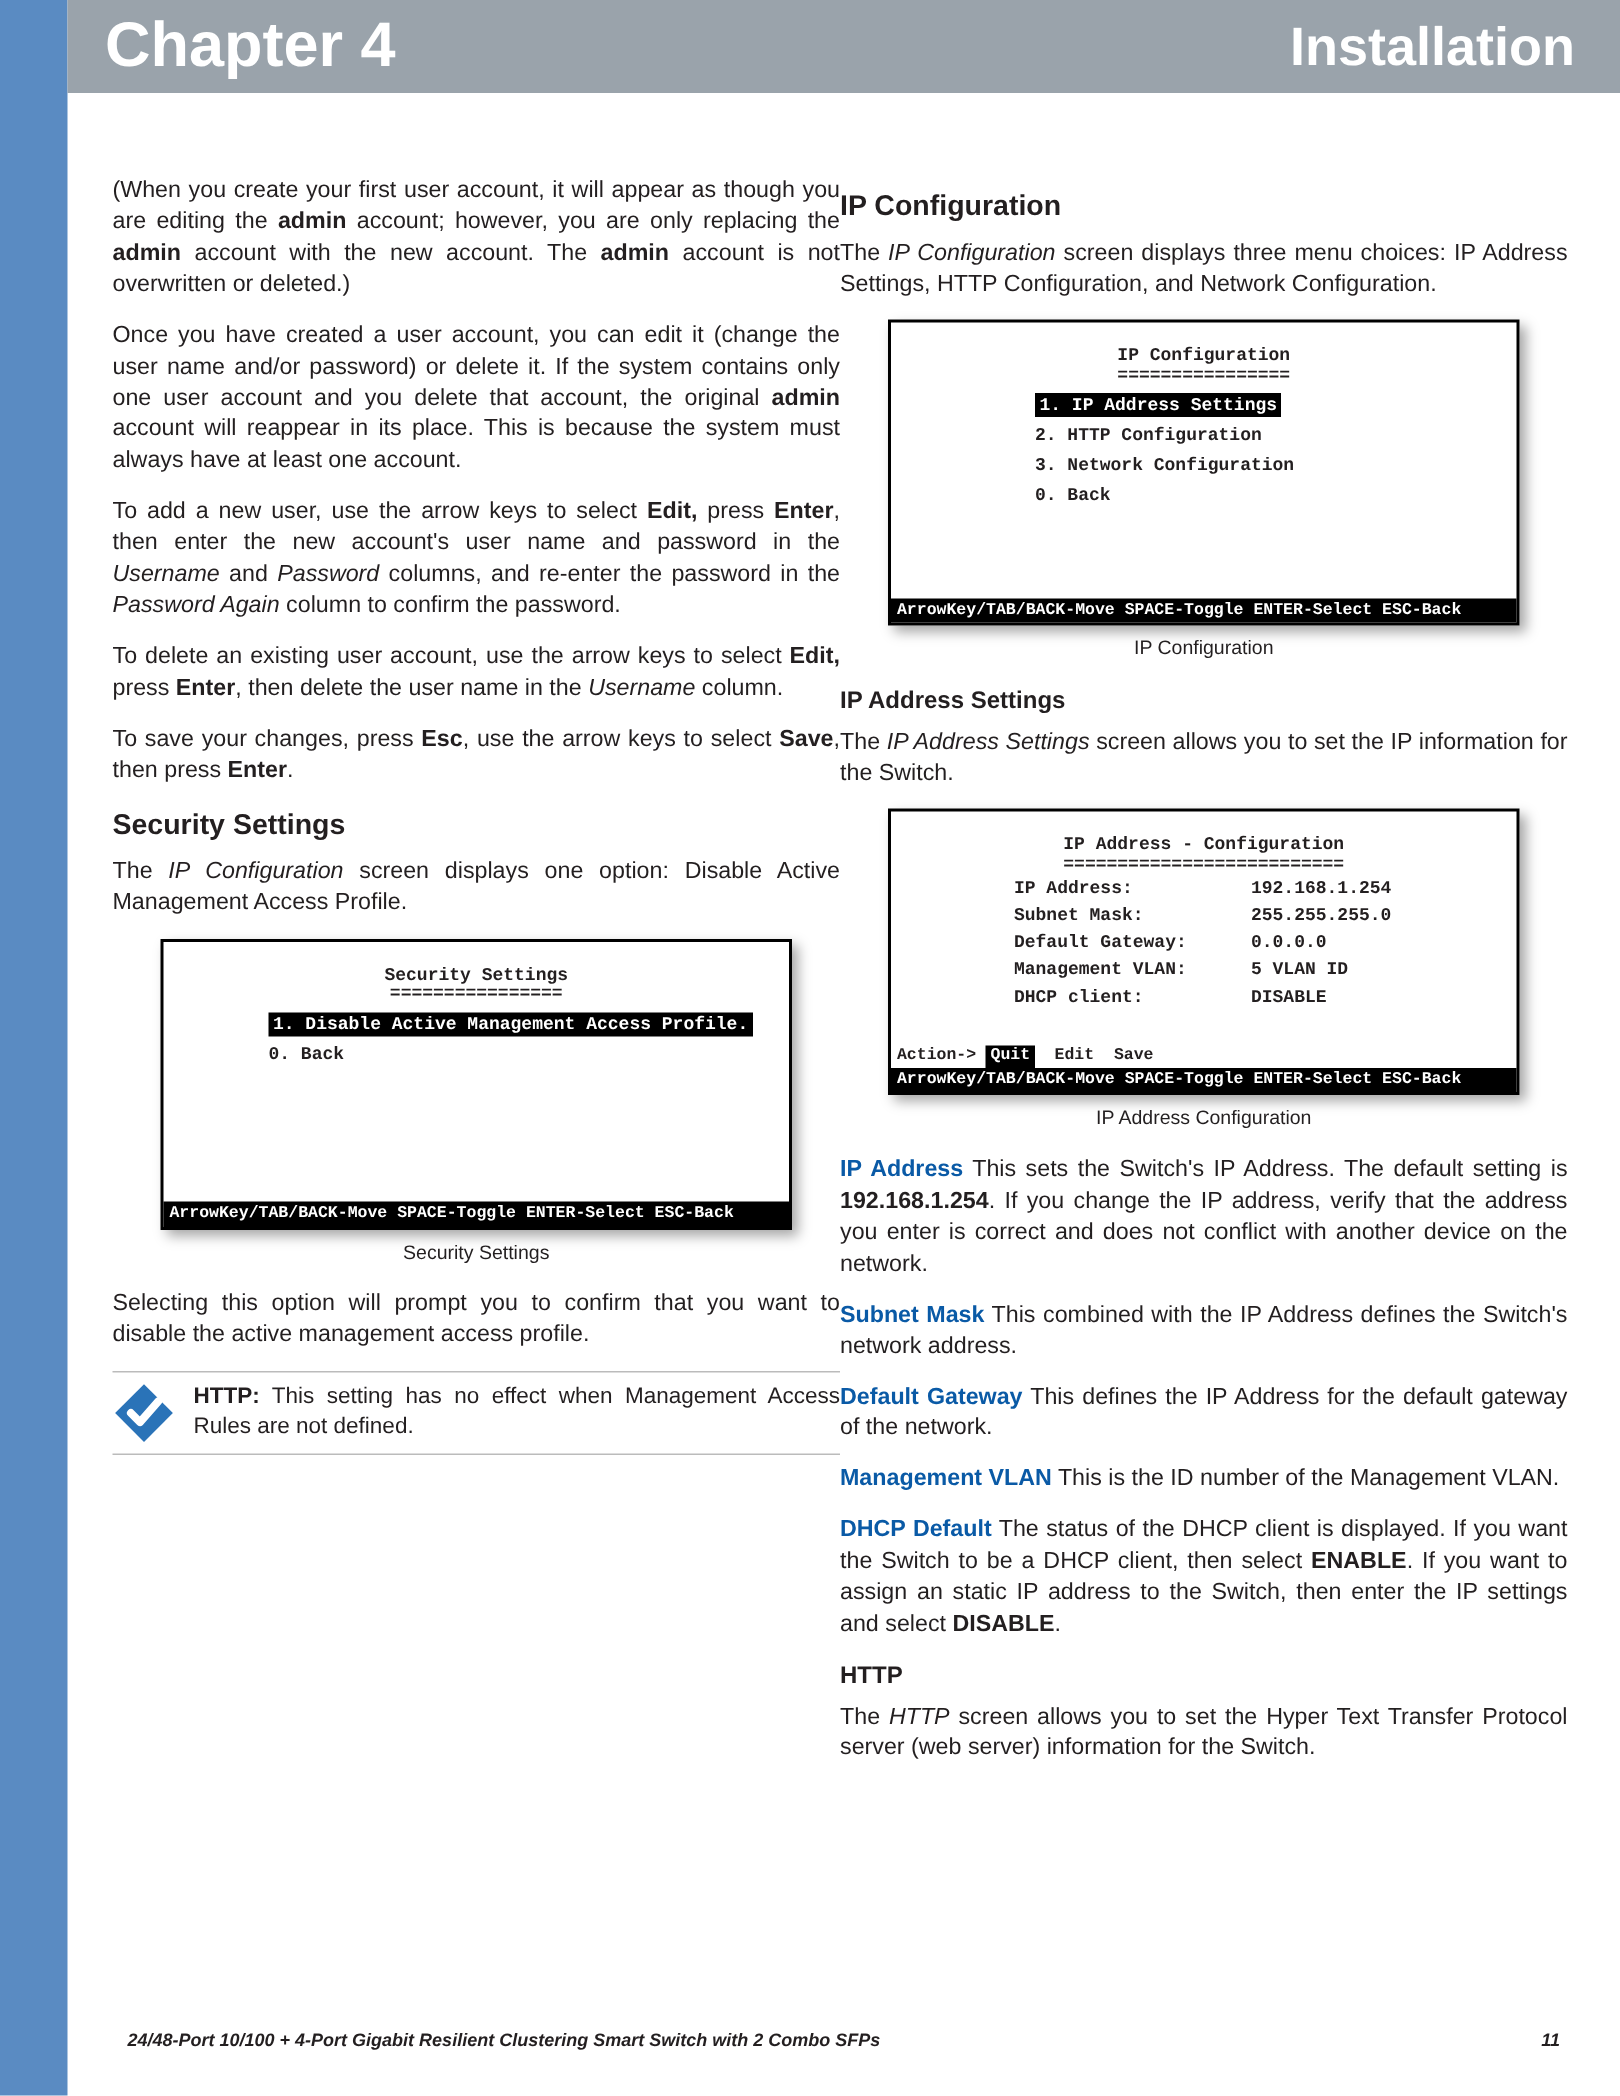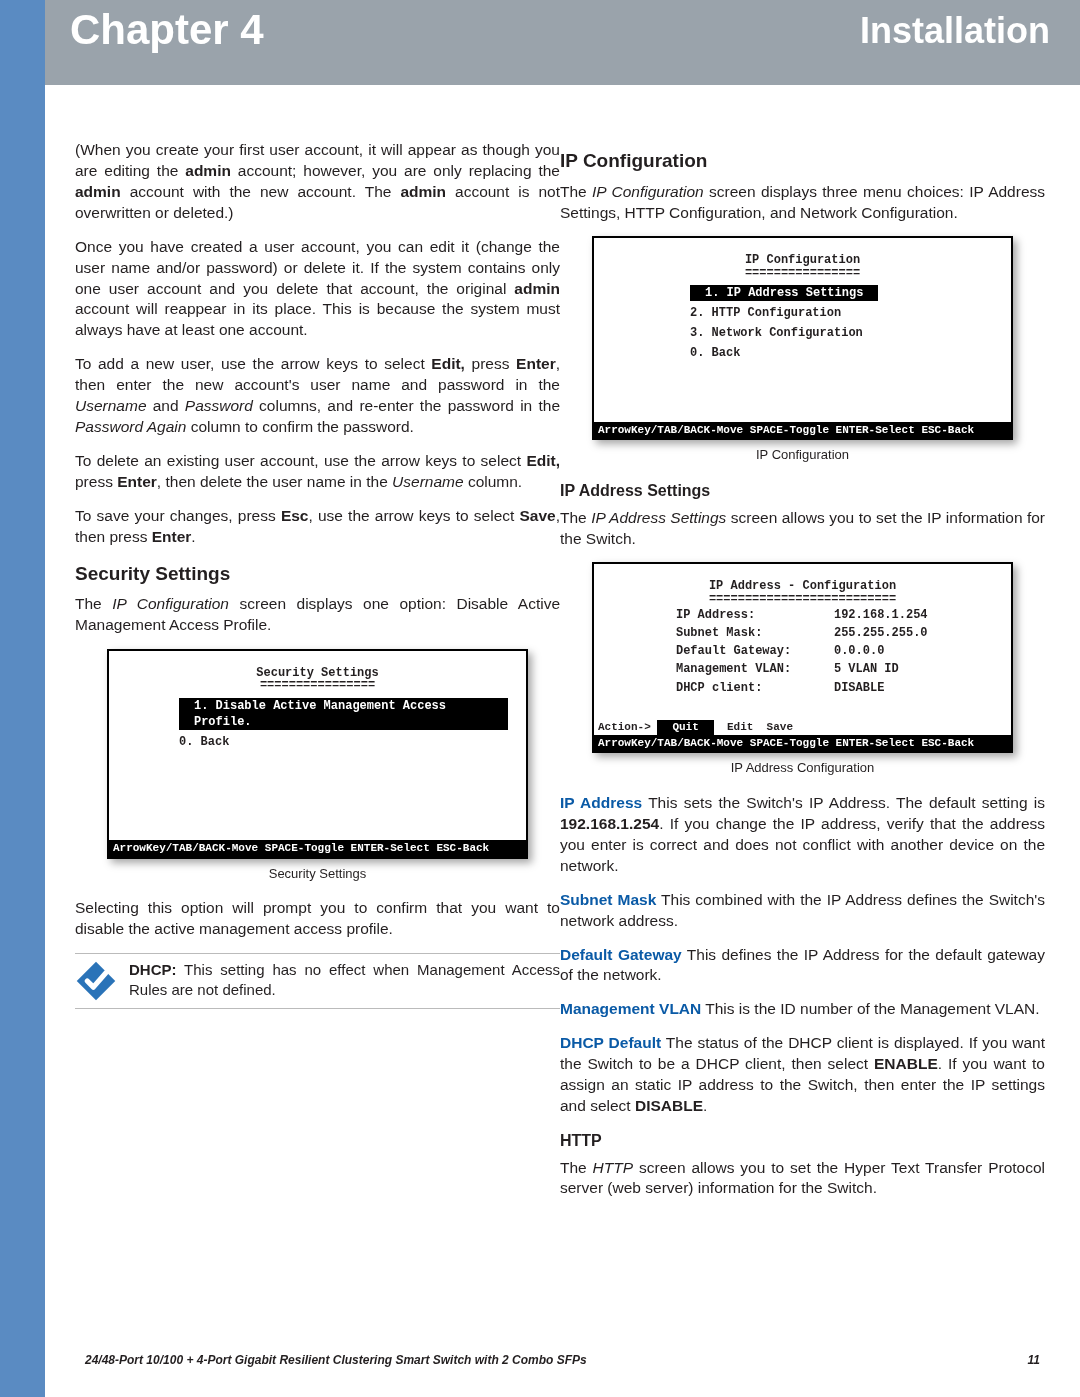--- a/index.html
+++ b/index.html
@@ -1,21 +1,21 @@
 <!DOCTYPE html>
 <html><head>
 <meta charset="utf-8">
 <style>
   body {
     margin: 0; padding: 0; background: #fff;
     font-family: "Myriad Pro", "Segoe UI", Arial, sans-serif;
     color: #231f20; width: 1080px;
   }
   .sidebar { position: absolute; left: 0; top: 0; width: 45px; height: 1397px; background: #5a8bc2; }
-  .header { position: relative; height: 85px; background: #9aa3ab; margin-left: 45px; }
+  .header { position: relative; height: 62px; background: #9aa3ab; margin-left: 45px; }
   .header .chapter {
     position: absolute; left: 25px; top: 6px;
     font-family: "Myriad Pro", Arial, sans-serif;
     font-weight: 700; font-size: 42px; color: #fff;
   }
   .header .section {
     position: absolute; right: 30px; top: 10px;
     font-weight: 700; font-size: 36px; color: #fff;
   }
   .page { margin-left: 45px; padding: 55px 35px 0 30px; display: flex; }
@@ -28,21 +28,21 @@
   .term { color: #0a5aa6; font-weight: 700; }
 
   .console {
     border: 2px solid #000; background: #fff; width: 86%; margin: 10px auto 6px auto;
     box-shadow: 4px 4px 8px rgba(0,0,0,0.35);
     font-family: "Courier New", monospace; font-size: 12px; font-weight: bold;
   }
   .console-inner { padding: 14px 18px 0 18px; min-height: 140px; }
   .ctitle { text-align: center; }
   .cunder { text-align: center; letter-spacing: 0; margin-top: -4px; }
-  .chl { display: inline-block; background:#000; color:#fff; padding: 0 15px; }
+  .chl { display: inline-block; background:#000; color:#fff; padding: 0 3px; }
   .citem { margin-left: 78px; margin-top: 4px; }
   .cbar { background:#000; color:#fff; font-size:11px; padding:1px 4px; white-space: nowrap; overflow: hidden; }
   .caption { text-align: center; font-size: 13px; margin: 6px 0 16px 0; }
 
   .ipgrid { display: grid; grid-template-columns: 158px 120px; margin-left: 64px; row-gap: 2px; }
   .action-line { margin-top: 6px; padding: 0 4px; font-size:11px; }
 
   .notebox { display:flex; align-items:flex-start; gap:12px; border-top:1px solid #bbb; border-bottom:1px solid #bbb; padding:6px 0; margin-top:8px; }
   .noteicon { width:42px; height:42px; flex-shrink:0; }
   .notetxt { font-size:15px; line-height:1.3; text-align: justify; }
@@ -85,21 +85,21 @@
     <div class="caption">Security Settings</div>
 
     <p>Selecting this option will prompt you to confirm that you want to disable the active management access profile.</p>
 
     <div class="notebox">
       <svg class="noteicon" viewBox="0 0 48 48">
         <path d="M24 2 L46 24 L24 46 L2 24 Z" fill="#2a73b8"></path>
         <path d="M14 24 L21 31 L35 15" fill="none" stroke="#fff" stroke-width="6" stroke-linecap="round" stroke-linejoin="round"></path>
       </svg>
       <div class="notetxt">
-        <b>DHCP:</b><span> This setting has no effect when Management Access Rules are not defined.</span>
+        <b>HTTP:</b><span> This setting has no effect when Management Access Rules are not defined.</span>
       </div>
     </div>
   </div>
 
   <div class="col">
     <h3>IP Configuration</h3>
     <p>The <i>IP Configuration</i> screen displays three menu choices: IP Address Settings, HTTP Configuration, and Network Configuration.</p>
 
     <div class="console">
       <div class="console-inner">

